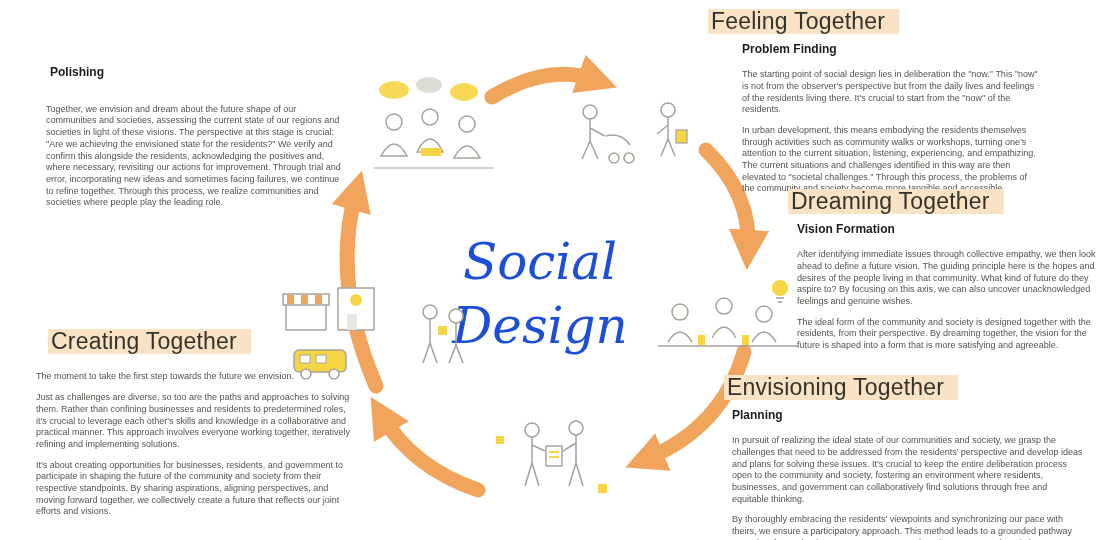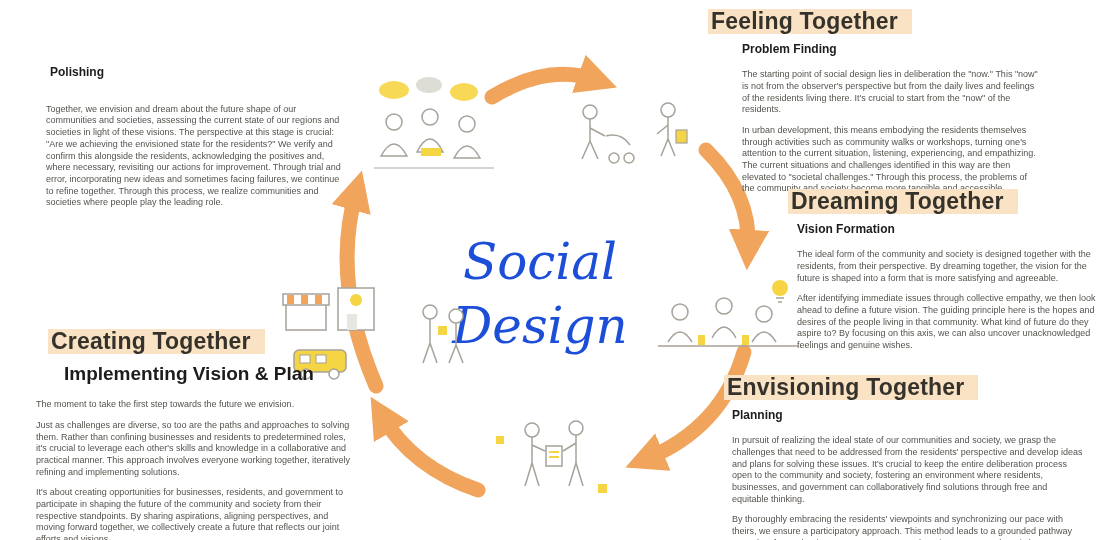--- a/index.html
+++ b/index.html
@@ -10,21 +10,21 @@
     height: 540px;
     background: #ffffff;
     overflow: hidden;
     font-family: "Liberation Sans", sans-serif;
     color: #56534d;
   }
   .stage { position: absolute; }
   .title {
     margin: 0;
     font-size: 23px;
-    font-weight: bold;
+    font-weight: normal;
     color: #35322c;
     letter-spacing: 0.2px;
     line-height: 1.15;
   }
   .hl {
     display: inline-block;
     background: linear-gradient(180deg, rgba(250,227,197,0) 10%, #FAE3C5 10%, #FAE3C5 90%, rgba(250,227,197,0) 90%);
     padding: 2px 14px 3px 3px;
   }
   .subtitle {
@@ -219,37 +219,36 @@
     <div class="body">
       <p>The starting point of social design lies in deliberation the "now." This "now" is not from the observer's perspective but from the daily lives and feelings of the residents living there. It's crucial to start from the "now" of the residents.</p>
       <p>In urban development, this means embodying the residents themselves through activities such as community walks or workshops, turning one's attention to the current situation, listening, experiencing, and empathizing. The current situations and challenges identified in this way are then elevated to "societal challenges." Through this process, the problems of the community and society become more tangible and accessible.</p>
     </div>
   </section>
 
   <section class="stage stage-dreaming">
     <h2 class="title"><span class="hl">Dreaming Together</span></h2>
     <h3 class="subtitle">Vision Formation</h3>
     <div class="body">
+      <p>After identifying immediate issues through collective empathy, we then look ahead to define a future vision. The guiding principle here is the hopes and desires of the people living in that community. What kind of future do they aspire to? By focusing on this axis, we can also uncover unacknowledged feelings and genuine wishes.</p>
       <p>The ideal form of the community and society is designed together with the residents, from their perspective. By dreaming together, the vision for the future is shaped into a form that is more satisfying and agreeable.</p>
-      <p>After identifying immediate issues through collective empathy, we then look ahead to define a future vision. The guiding principle here is the hopes and desires of the people living in that community. What kind of future do they aspire to? By focusing on this axis, we can also uncover unacknowledged feelings and genuine wishes.</p>
     </div>
   </section>
 
   <section class="stage stage-envisioning">
     <h2 class="title"><span class="hl">Envisioning Together</span></h2>
     <h3 class="subtitle">Planning</h3>
     <div class="body">
       <p>In pursuit of realizing the ideal state of our communities and society, we grasp the challenges that need to be addressed from the residents' perspective and develop ideas and plans for solving these issues. It's crucial to keep the entire deliberation process open to the community and society, fostering an environment where residents, businesses, and government can collaboratively find solutions through free and equitable thinking.</p>
       <p>By thoroughly embracing the residents' viewpoints and synchronizing our pace with theirs, we ensure a participatory approach. This method leads to a grounded pathway towards a future that is not seen as someone else's issue or mere rhetoric but as a tangible reality that involves everyone personally</p>
     </div>
   </section>
 
   <section class="stage stage-creating">
     <h2 class="title"><span class="hl">Creating Together</span></h2>
-    <h3 class="subtitle">Implementing Vision &amp; Plan</h3>
     <div class="body">
       <p>The moment to take the first step towards the future we envision.</p>
       <p>Just as challenges are diverse, so too are the paths and approaches to solving them. Rather than confining businesses and residents to predetermined roles, it's crucial to leverage each other's skills and knowledge in a collaborative and practical manner. This approach involves everyone working together, iteratively refining and implementing solutions.</p>
       <p>It's about creating opportunities for businesses, residents, and government to participate in shaping the future of the community and society from their respective standpoints. By sharing aspirations, aligning perspectives, and moving forward together, we collectively create a future that reflects our joint efforts and visions.</p>
     </div>
   </section>
 
   <section class="stage stage-refine">
     <h3 class="subtitle">Polishing</h3>
     <div class="body">

